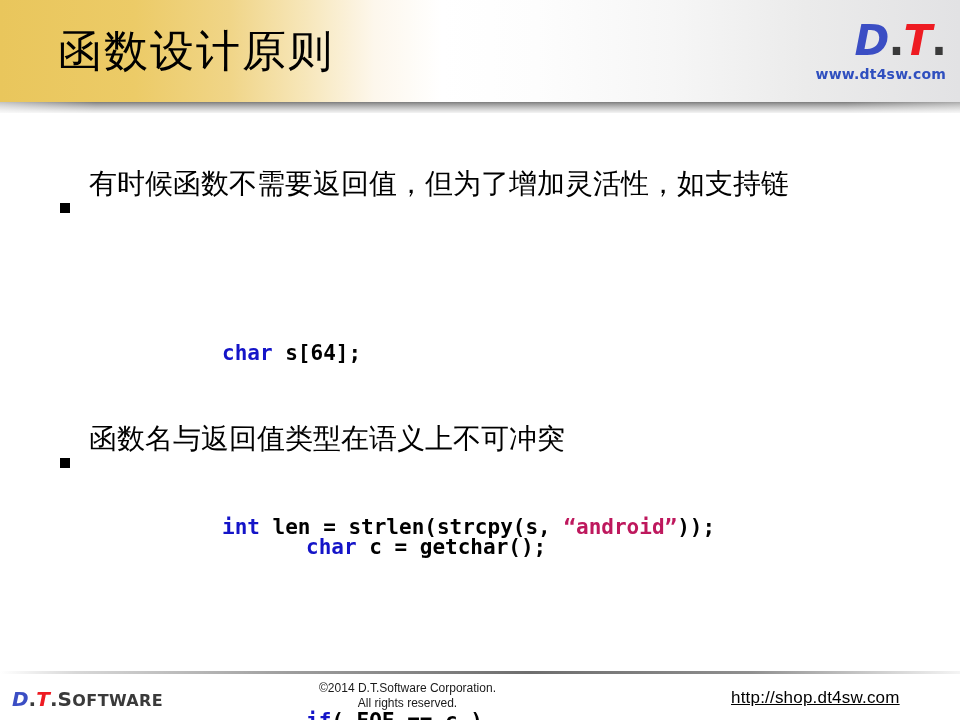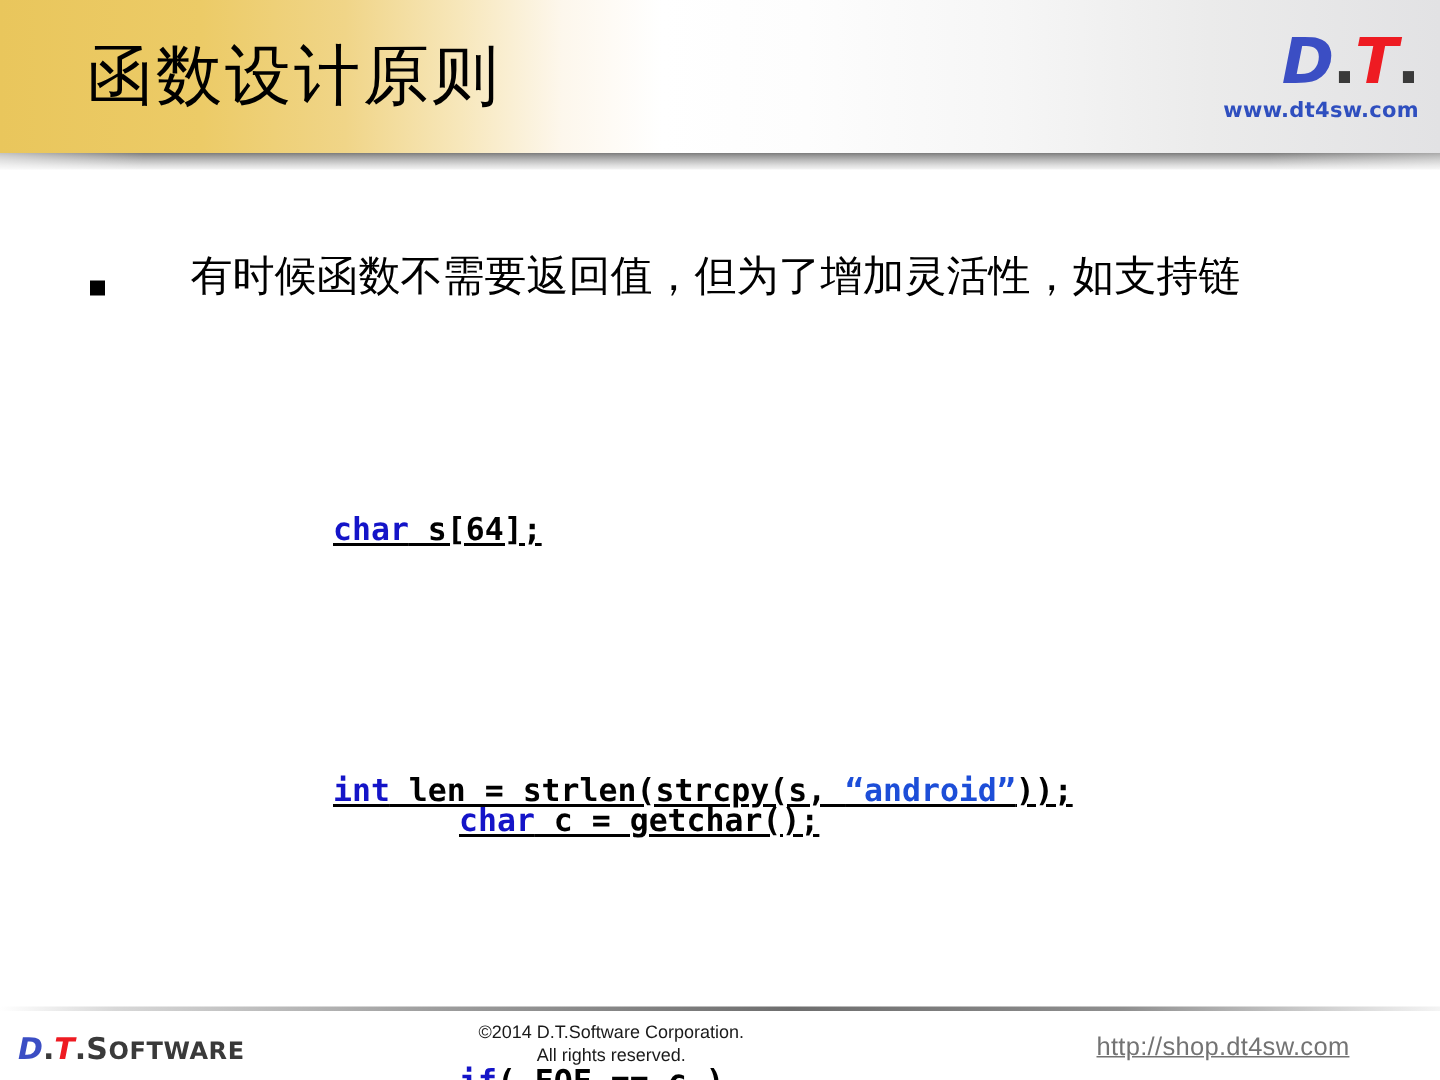--- a/index.html
+++ b/index.html
@@ -105,22 +105,21 @@
     position: absolute;
     left: 0;
     top: 113px;
     width: 960px;
     height: 552px;
   }
 
   .bullet-row {
     position: absolute;
     display: flex;
-    align-items: center;
-    gap: 38px;
+    align-items: flex-end;
   }
   .bullet-marker {
     width: 10px;
     height: 10px;
     background: #000000;
     margin-top: 15px;
     margin-right: 19px;
     flex: none;
   }
   .bullet-text {
@@ -133,23 +132,23 @@
 
   .code-block {
     position: absolute;
     font-family: "DejaVu Sans Mono", "Liberation Mono", monospace;
     font-size: 21px;
     font-weight: bold;
     line-height: 29px;
     color: #000000;
     white-space: pre;
   }
-  .code-line { white-space: pre; min-height: 29px; text-decoration: underline; }
+  .code-line { white-space: pre; min-height: 29px; }
   .kw  { color: #1414c8; }
-  .str { color: #1d4ed8; }
+  .str { color: #be185d; }
   .blank { height: 29px; }
 
   
   .footer-line {
     position: absolute;
     left: 0;
     top: 671px;
     width: 960px;
     height: 3px;
     background: linear-gradient(to right,
@@ -205,21 +204,21 @@
     color: #b9b9b9;
     white-space: nowrap;
     letter-spacing: 0.5px;
   }
   .wm-link {
     position: absolute;
     left: 31px;
     top: 2px;
     font-family: "Liberation Sans", "DejaVu Sans", sans-serif;
     font-size: 17px;
-    color: #737373;
+    color: #000000;
     text-decoration: underline;
     white-space: nowrap;
     letter-spacing: 0.2px;
   }
 </style>
 </head>
 <body>
 
 <div class="slide-header"></div>
 <div class="header-shadow"></div>
@@ -239,20 +238,24 @@
     <div class="bullet-text">有时候函数不需要返回值，但为了增加灵活性，如支持链</div>
   </div>
 
 
   <div class="code-block" style="left:222px; top:168px;">
     <div class="code-line"><span class="kw">char</span><span> s[64];</span></div>
     <div class="blank"></div>
     <div class="code-line"><span class="kw">int</span><span> len = strlen(strcpy(s, </span><span class="str">“android”</span><span>));</span></div>
   </div>
 
+  <div class="bullet-row" style="left:60px; top:297px; width:860px;">
+    <div class="bullet-marker"></div>
+    <div class="bullet-text">函数名与返回值类型在语义上不可冲突</div>
+  </div>
 
   <div class="code-block" style="left:306px; top:362px;">
     <div class="code-line"><span class="kw">char</span><span> c = getchar();</span></div>
     <div class="blank"></div>
     <div class="code-line"><span class="kw">if</span><span>( EOF == c )</span></div>
     
     
     
   </div>
 

